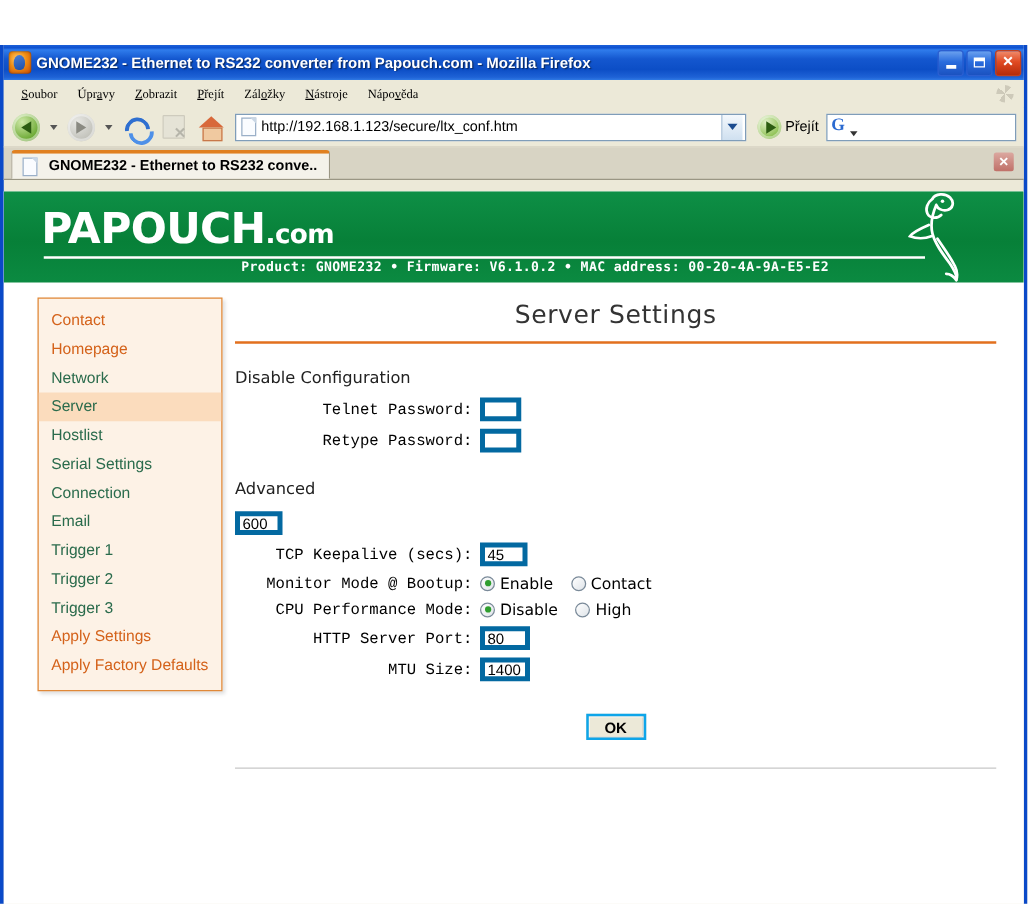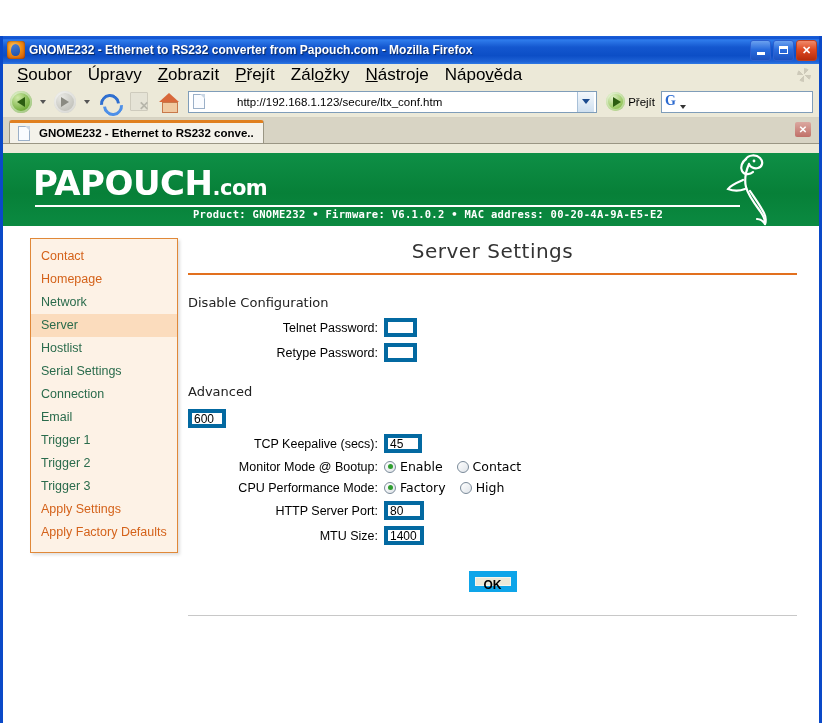--- a/index.html
+++ b/index.html
@@ -65,22 +65,22 @@
   .min-glyph { display:block; width:8px; height:3px; background:#fff; margin-top:6px; }
   .max-glyph { display:block; width:9px; height:8px; border:1px solid #fff; border-top-width:3px; }
 
   
   .menubar {
     height: 22px; background:#ece9d8;
     display:flex; align-items:center; padding-left:6px;
     position: relative;
   }
   .menu-item {
-    font-size: 17px; color:#000; padding: 2px 8px;
-    cursor: default; white-space: nowrap;
+    font-size: 10px; color:#000; padding: 2px 8px;
+    cursor: default; white-space: nowrap; font-family: Liberation Serif, serif;
   }
   .menu-item u { text-decoration: underline; }
   .menu-throbber {
     position:absolute; right:8px; top:4px; width:14px; height:14px;
     border-radius:50%;
     background: repeating-conic-gradient(#c8c4b4 0 12%, #ece9d8 12% 25%);
     opacity:.85;
   }
 
   
@@ -119,21 +119,21 @@
     border-bottom:9px solid #d8683a;
   }
   .home-ico::after {
     content:""; position:absolute; left:3px; top:9px; width:14px; height:9px;
     background:#f0c9a0; border:1px solid #c8784a;
   }
 
   .urlbar {
     flex: 1 1 auto; height:22px; background:#fff;
     border:1px solid #7f9db9; display:flex; align-items:center;
-    margin: 0 3px; padding: 0 2px; position:relative;gap:28px;
+    margin: 0 3px; padding: 0 2px; position:relative;
   }
   .doc-ico {
     width:12px;height:15px; background:#fafcff; border:1px solid #9bb0c8;
     margin: 0 4px 0 2px; position:relative; flex:0 0 auto;
   }
   .doc-ico::after { content:""; position:absolute; right:-1px; top:-1px; border-left:5px solid transparent; border-top:5px solid #c9d6e4; }
   .url-text { font-size:11.5px; color:#000; flex:1 1 auto; white-space:nowrap; overflow:hidden; }
   .url-drop {
     width:17px; height:20px; background:linear-gradient(to bottom,#f4f8fc,#cfe0f0);
     border-left:1px solid #a8c0d8; display:flex;align-items:center;justify-content:center; flex:0 0 auto;
@@ -243,21 +243,21 @@
     font-size:13px; color:#222; font-weight:normal;
     font-family:"DejaVu Sans", sans-serif;
     margin: 0 0 8px 0;
   }
   .sec-head.adv { margin-top:22px; margin-bottom:10px; }
 
   .form-row { display:flex; align-items:center; margin-bottom:6px; }
   .f-label {
     width:196px; text-align:right; padding-right:6px;
     font-size:12.5px; color:#000;
-    font-family:Liberation Sans, sans-serif;
+    font-family:Liberation Mono, monospace;
   }
   .f-input {
     height:19px; border:4px solid #0369a1; background:#fff;
     font-size:12px; color:#000; padding: 0 2px;
     font-family:"Liberation Sans", sans-serif;
     outline:none;
   }
   .w-sm { width:33px; }
   .w-md { width:38px; }
   .w-lg { width:40px; }
@@ -270,21 +270,21 @@
   }
   .radio.on::after {
     content:""; position:absolute; left:2.5px; top:2.5px;
     width:5px;height:5px;border-radius:50%; background:#2f9e2f;
   }
   .radio-label { margin-right:10px; }
 
   .ok-wrap { text-align:center; margin-top:26px; }
   .ok-btn {
     width:48px; height:21px; font-size:12px; font-weight:bold;
-    background:#ece9d8; border:6px solid #0ea5e9;
+    background:#ece9d8; border:2px solid #0ea5e9;
     box-shadow: inset 0 0 0 1px #f6f5ee, inset -1px -1px 0 #9a9684;
     font-family:"Liberation Sans", sans-serif;
     cursor:pointer;
   }
   .hr-grey { height:1px; background:#c8c8c8; margin: 22px 0 0 0; }
 
   
   .statusbar {
     position:absolute; left:0; right:0; bottom:0; height:24px;
     background:#ece9d8; border-top:1px solid #d6d2c2;
@@ -460,21 +460,21 @@
             <span class="radio-label">Enable</span>
             <span class="radio"></span>
             <span class="radio-label">Contact</span>
           </div>
         </div>
 
         <div class="form-row">
           <div class="f-label">CPU Performance Mode:</div>
           <div class="radio-group">
             <span class="radio on"></span>
-            <span class="radio-label">Factory</span>
+            <span class="radio-label">Disable</span>
             <span class="radio"></span>
             <span class="radio-label">High</span>
           </div>
         </div>
 
         <div class="form-row">
           <div class="f-label">HTTP Server Port:</div>
           <input class="f-input w-lg" type="text" value="80" style="">
         </div>
         <div class="form-row">

